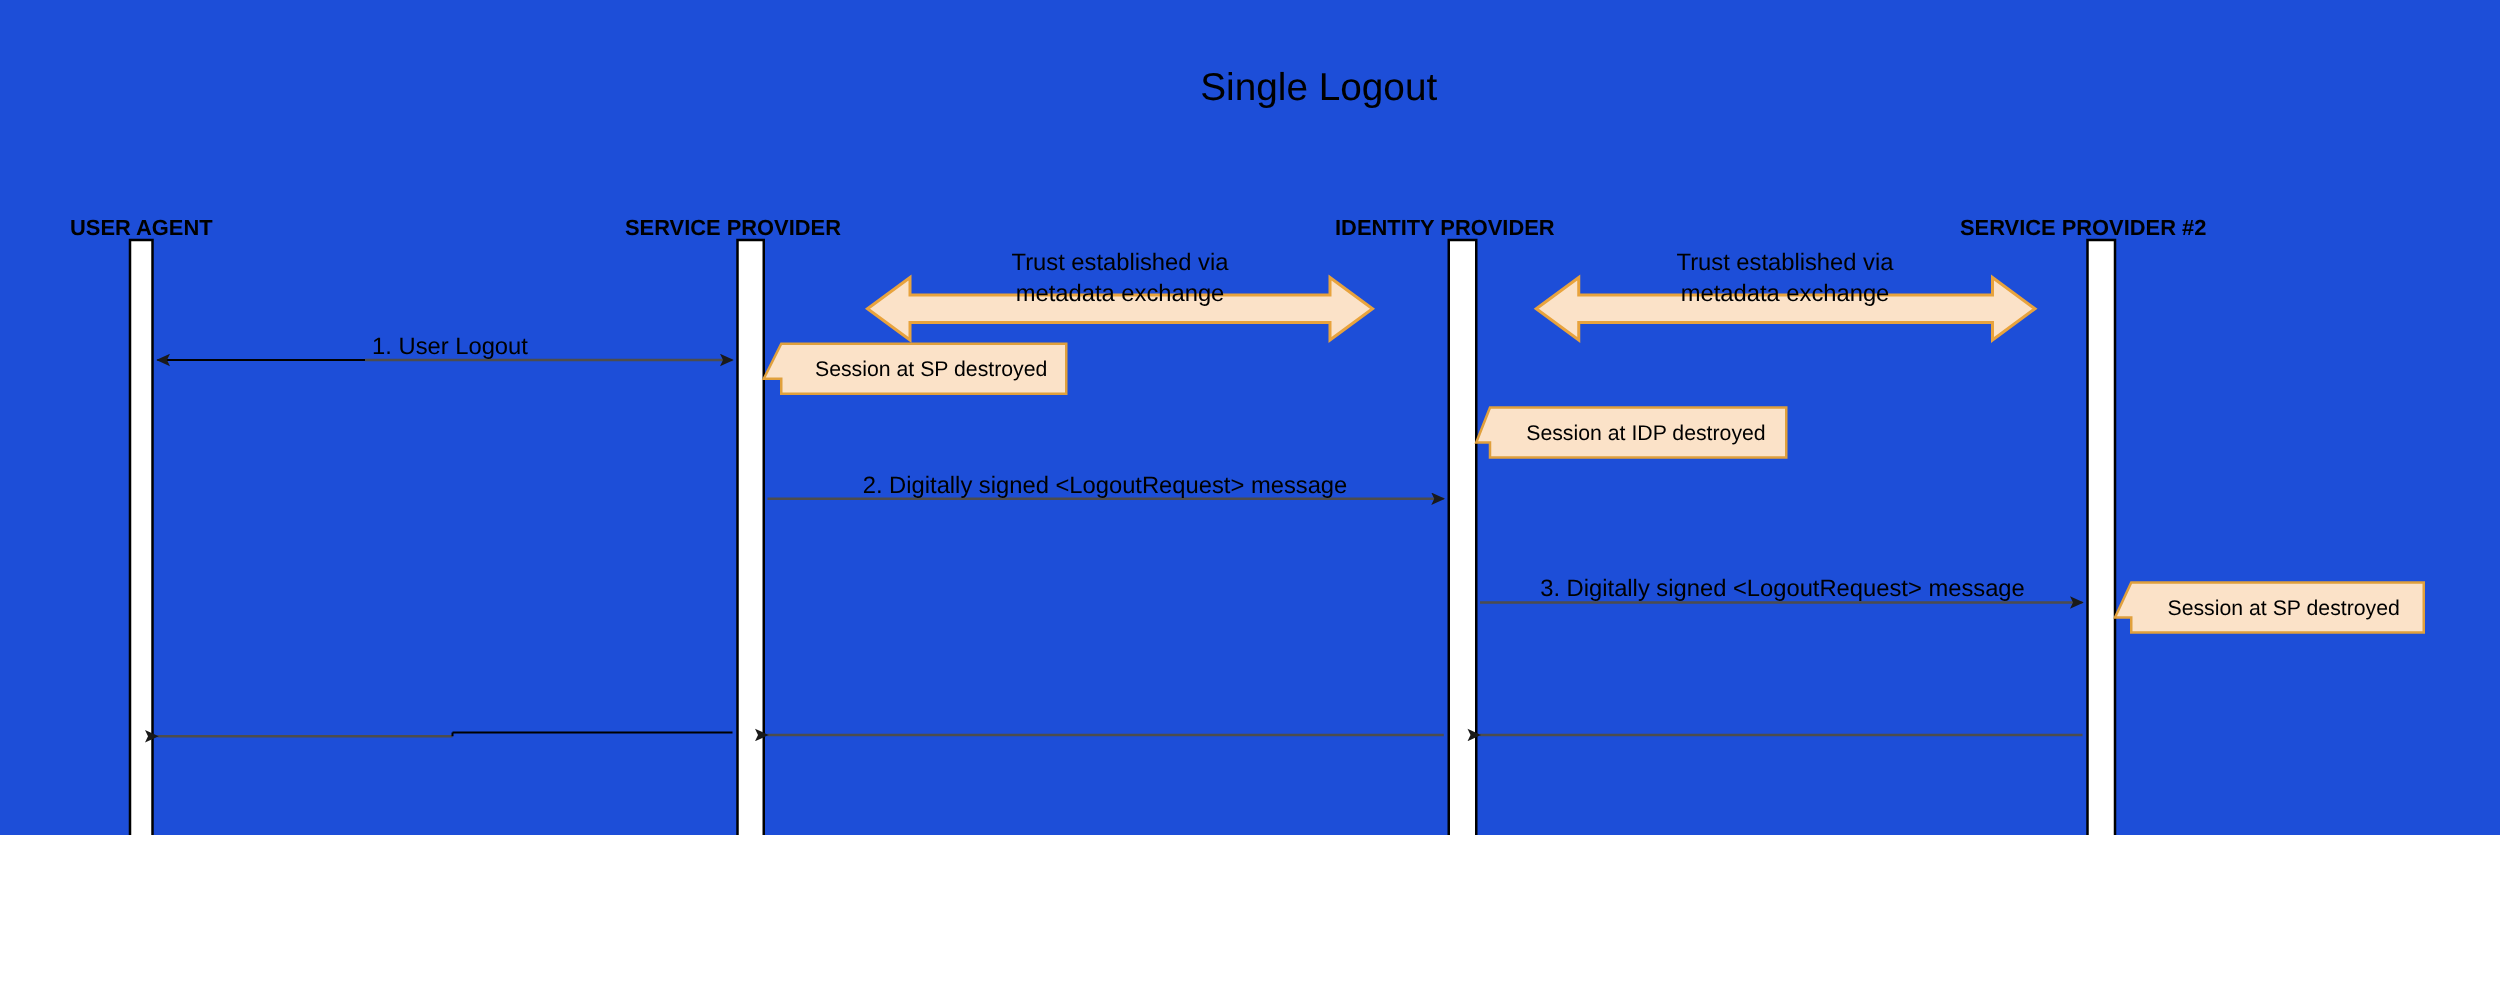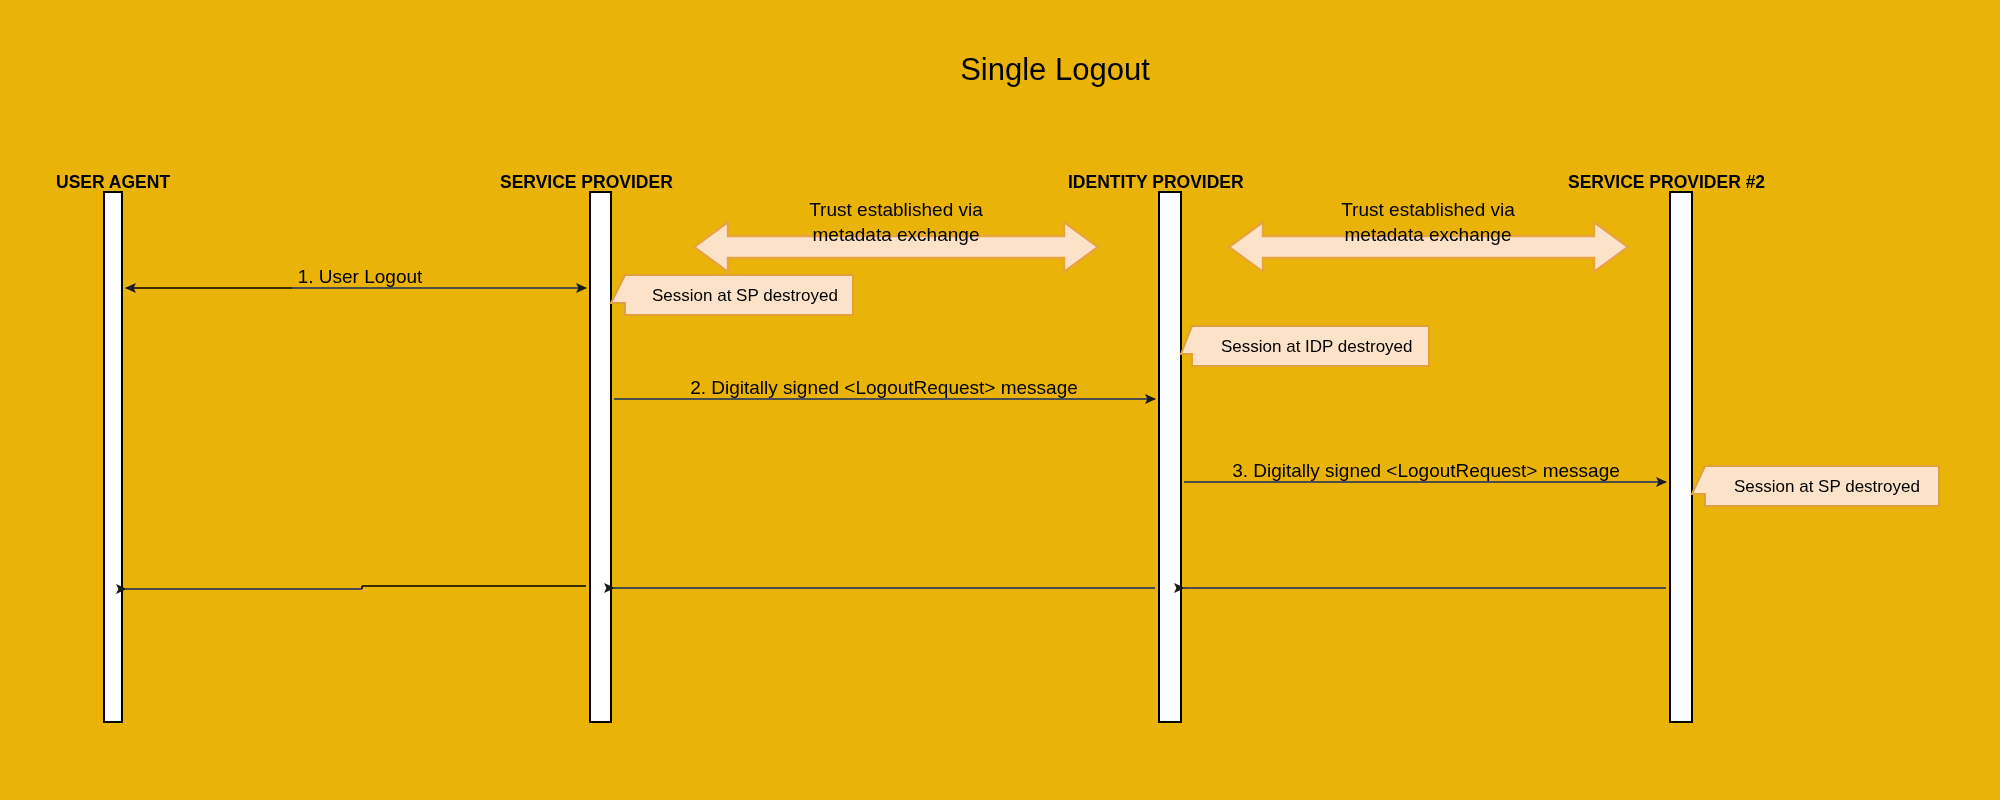--- a/index.html
+++ b/index.html
@@ -7,22 +7,22 @@
     padding: 0;
     background: #ffffff;
   }
   body {
     font-family: "Liberation Sans", sans-serif;
     color: #000000;
   }
   #canvas {
     position: relative;
     width: 2000px;
-    height: 800px;
-    background: #eab308;
+    height: 668px;
+    background: #1d4ed8;
     overflow: hidden;
   }
   #diagram-svg {
     position: absolute;
     left: 0;
     top: 0;
     width: 2000px;
     height: 800px;
   }
   .diagram-title {

